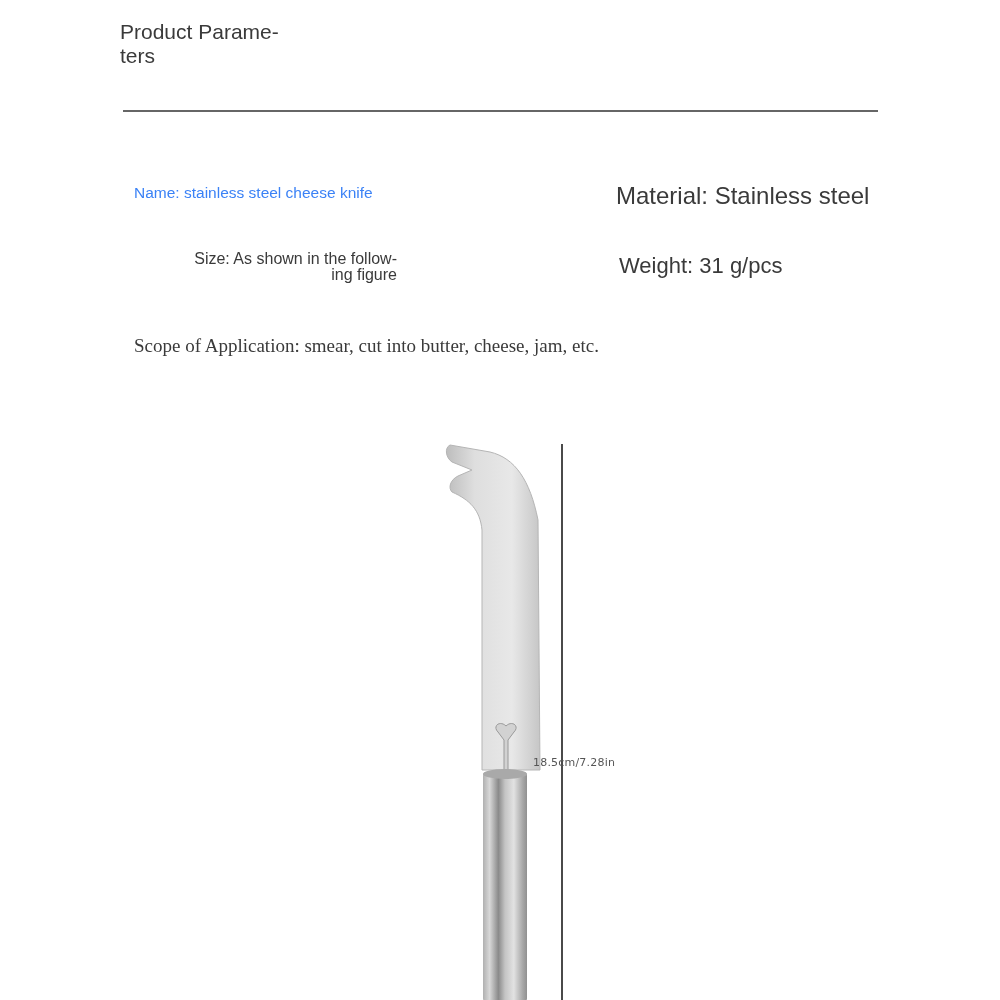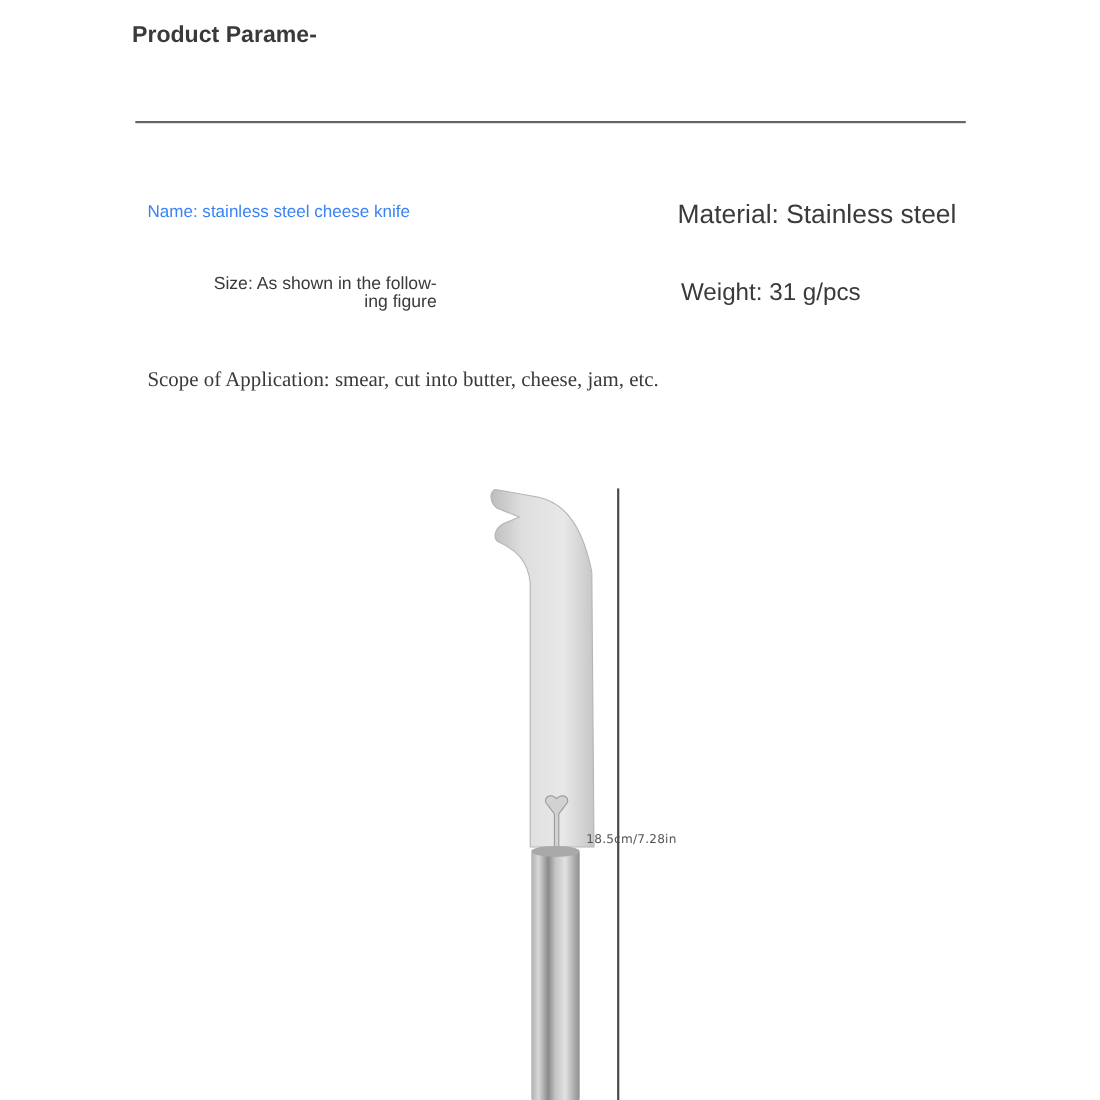--- a/index.html
+++ b/index.html
@@ -1,34 +1,35 @@
 <!DOCTYPE html>
 <html><head>
   <meta charset="utf-8">
   <style>
     html, body { margin:0; padding:0; background:#ffffff; }
     body { width:1000px; height:1000px; position:relative; overflow:hidden;
            font-family:"Liberation Sans", sans-serif; color:#333333; }
     .abs { position:absolute; }
-    .title { left:120px; top:20px; font-size:21px; line-height:24px; color:#3a3a3a; width:200px;font-weight:bold; }
+    .title { left:120px; top:20px; font-size:21px; line-height:24px; color:#3a3a3a; width:200px; }
     .divider { left:123px; top:110px; width:755px; height:2px; background:#666666; }
     .name { left:134px; top:184px; font-size:15.5px; color:#3b82f6; }
     .material { left:616px; top:182px; font-size:24px; color:#3a3a3a; }
     .size { left:137px; top:251px; font-size:16px; line-height:16px; color:#3a3a3a; width:260px;text-align:right; }
     .weight { left:619px; top:253px; font-size:22px; color:#3a3a3a; }
     .scope { left:134px; top:335px; font-size:19px; color:#3a3a3a;font-family:Liberation Serif, serif; }
     .dimline { left:561px; top:444px; width:1.5px; height:556px; background:#4a4a4a; }
     .dimlabel { left:533px; top:756px; font-family:"DejaVu Sans", sans-serif; font-size:11px; color:#555555; letter-spacing:0.2px; }
     .knife { left:430px; top:440px; width:140px; height:560px; }
   </style>
 </head>
 <body>
 
 <div class="abs title">
   <div>Product Parame-</div>
+  <div>ters</div>
 </div>
 
 <div class="abs divider"></div>
 
 <div class="abs name">Name: stainless steel cheese knife</div>
 <div class="abs material">Material: Stainless steel</div>
 
 <div class="abs size">
   <div>Size: As shown in the follow-</div>
   <div>ing figure</div>

